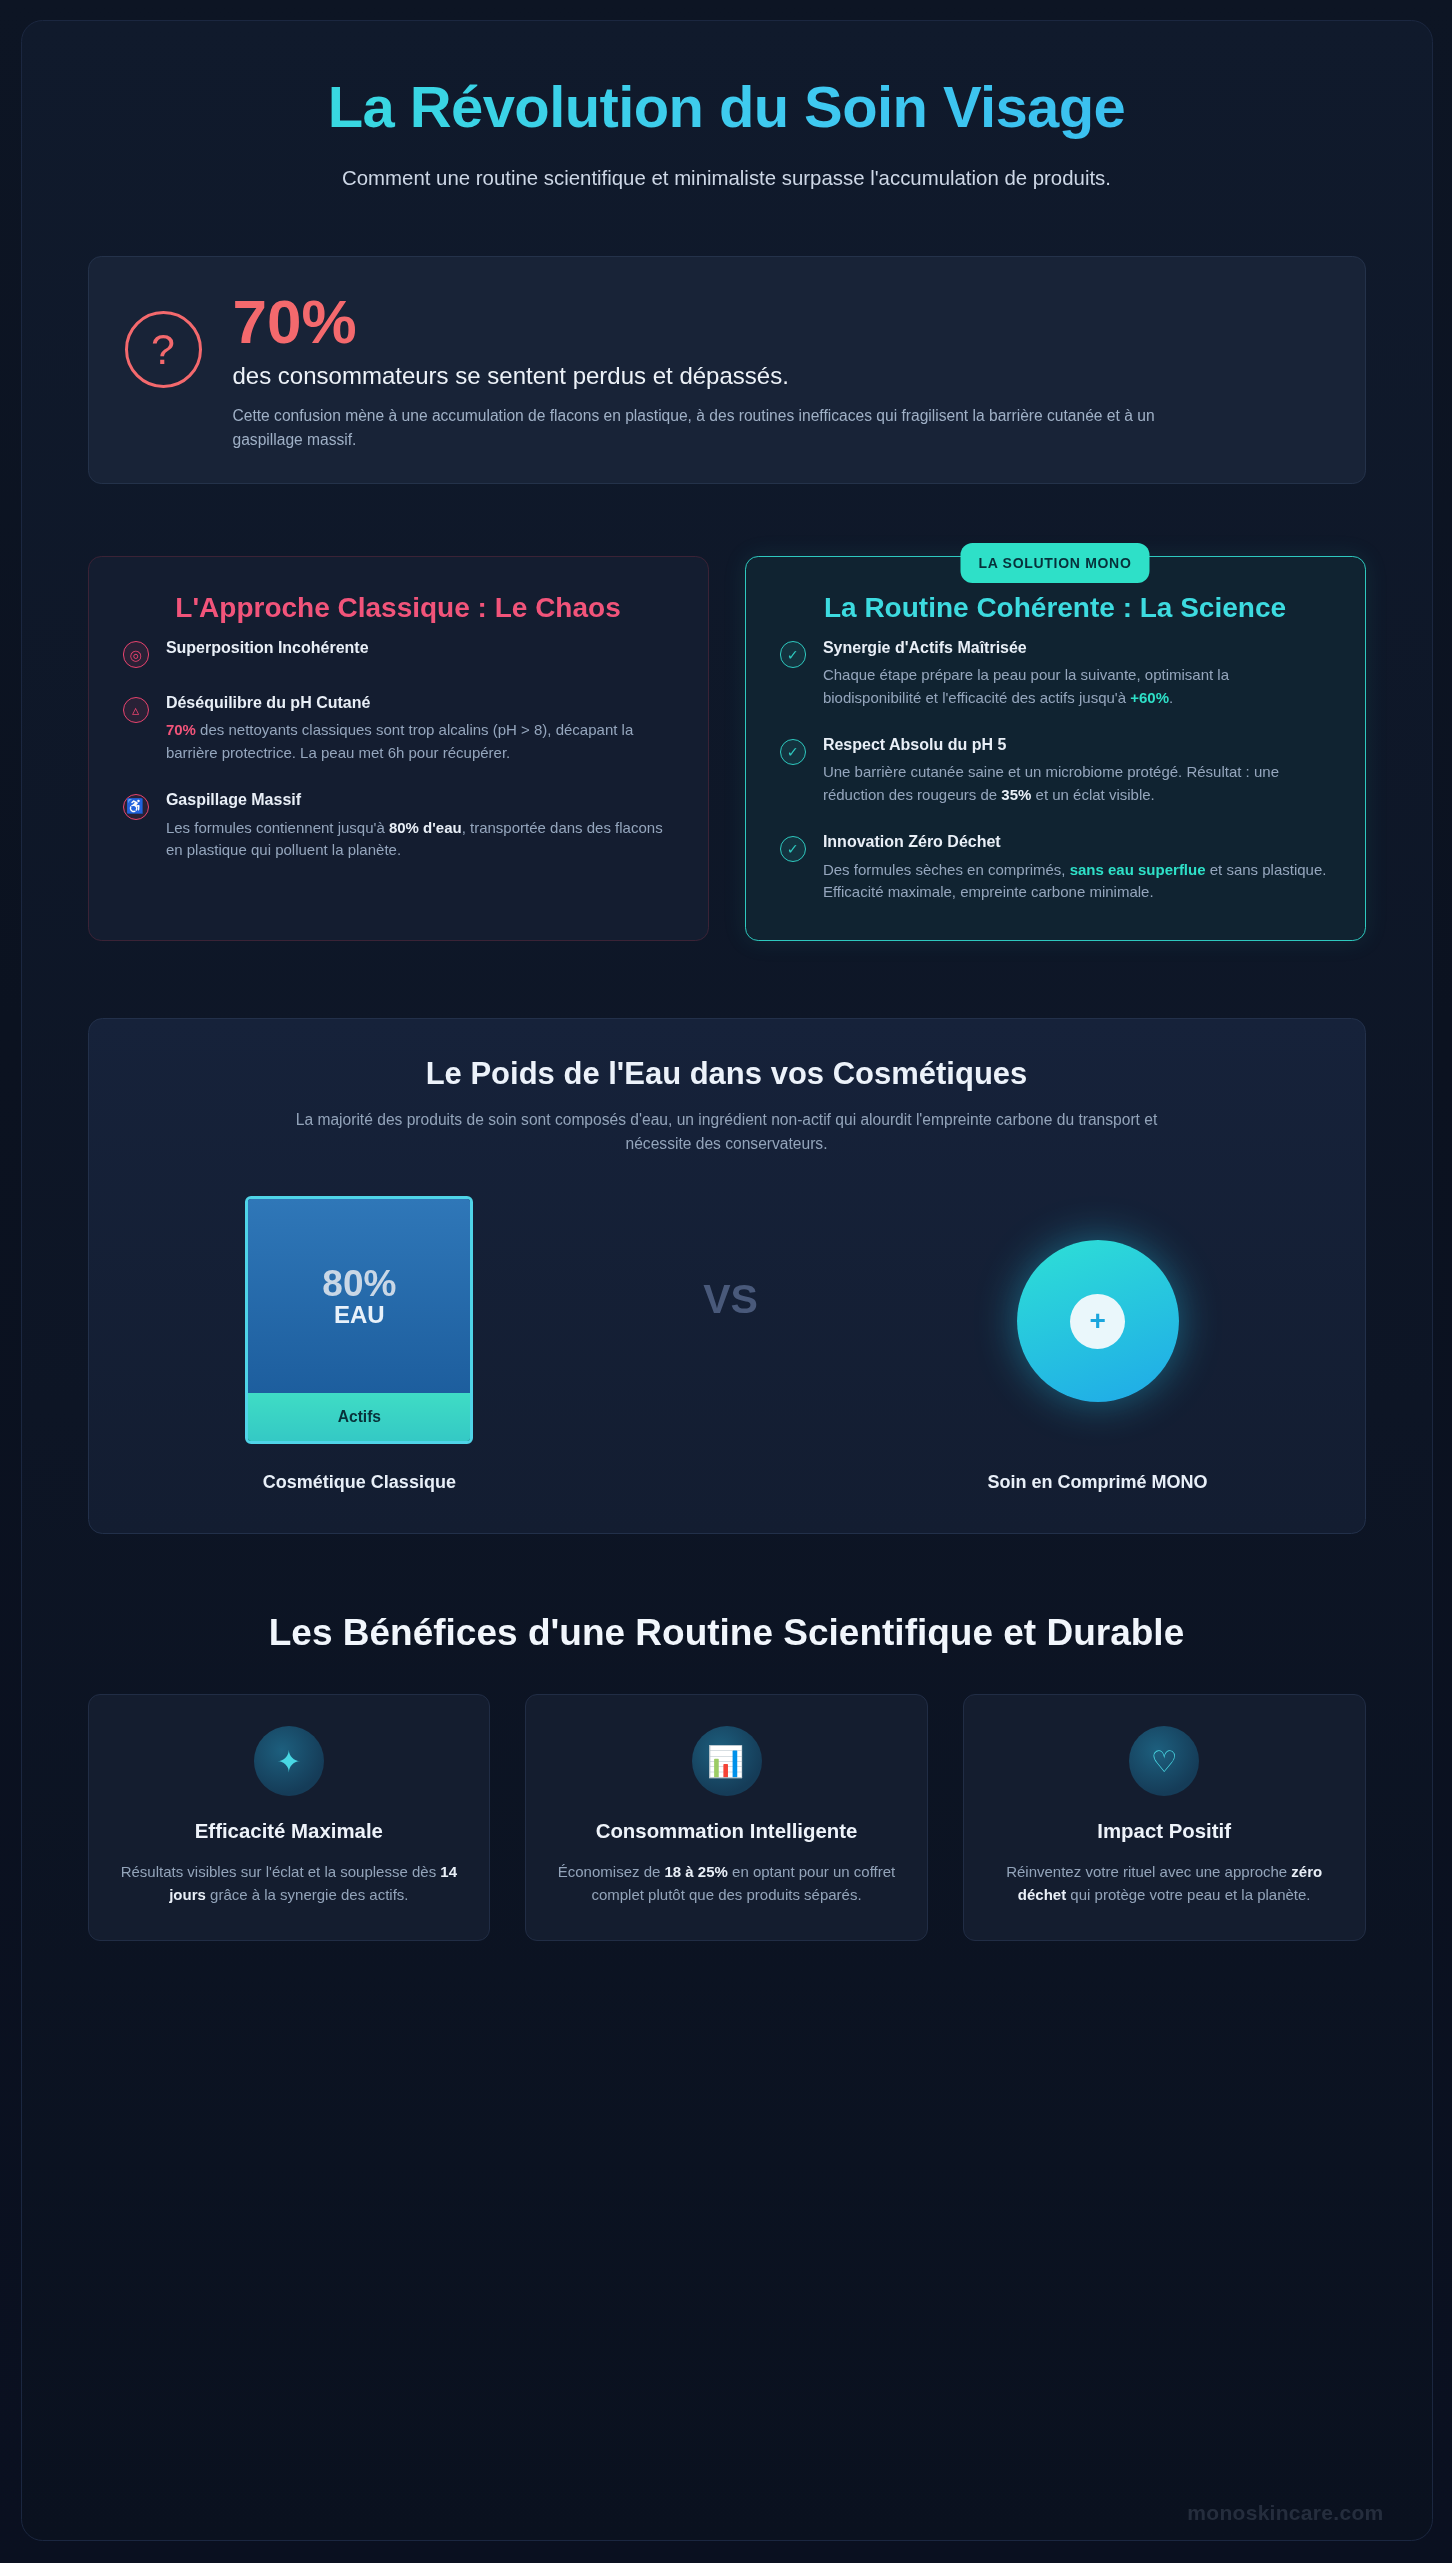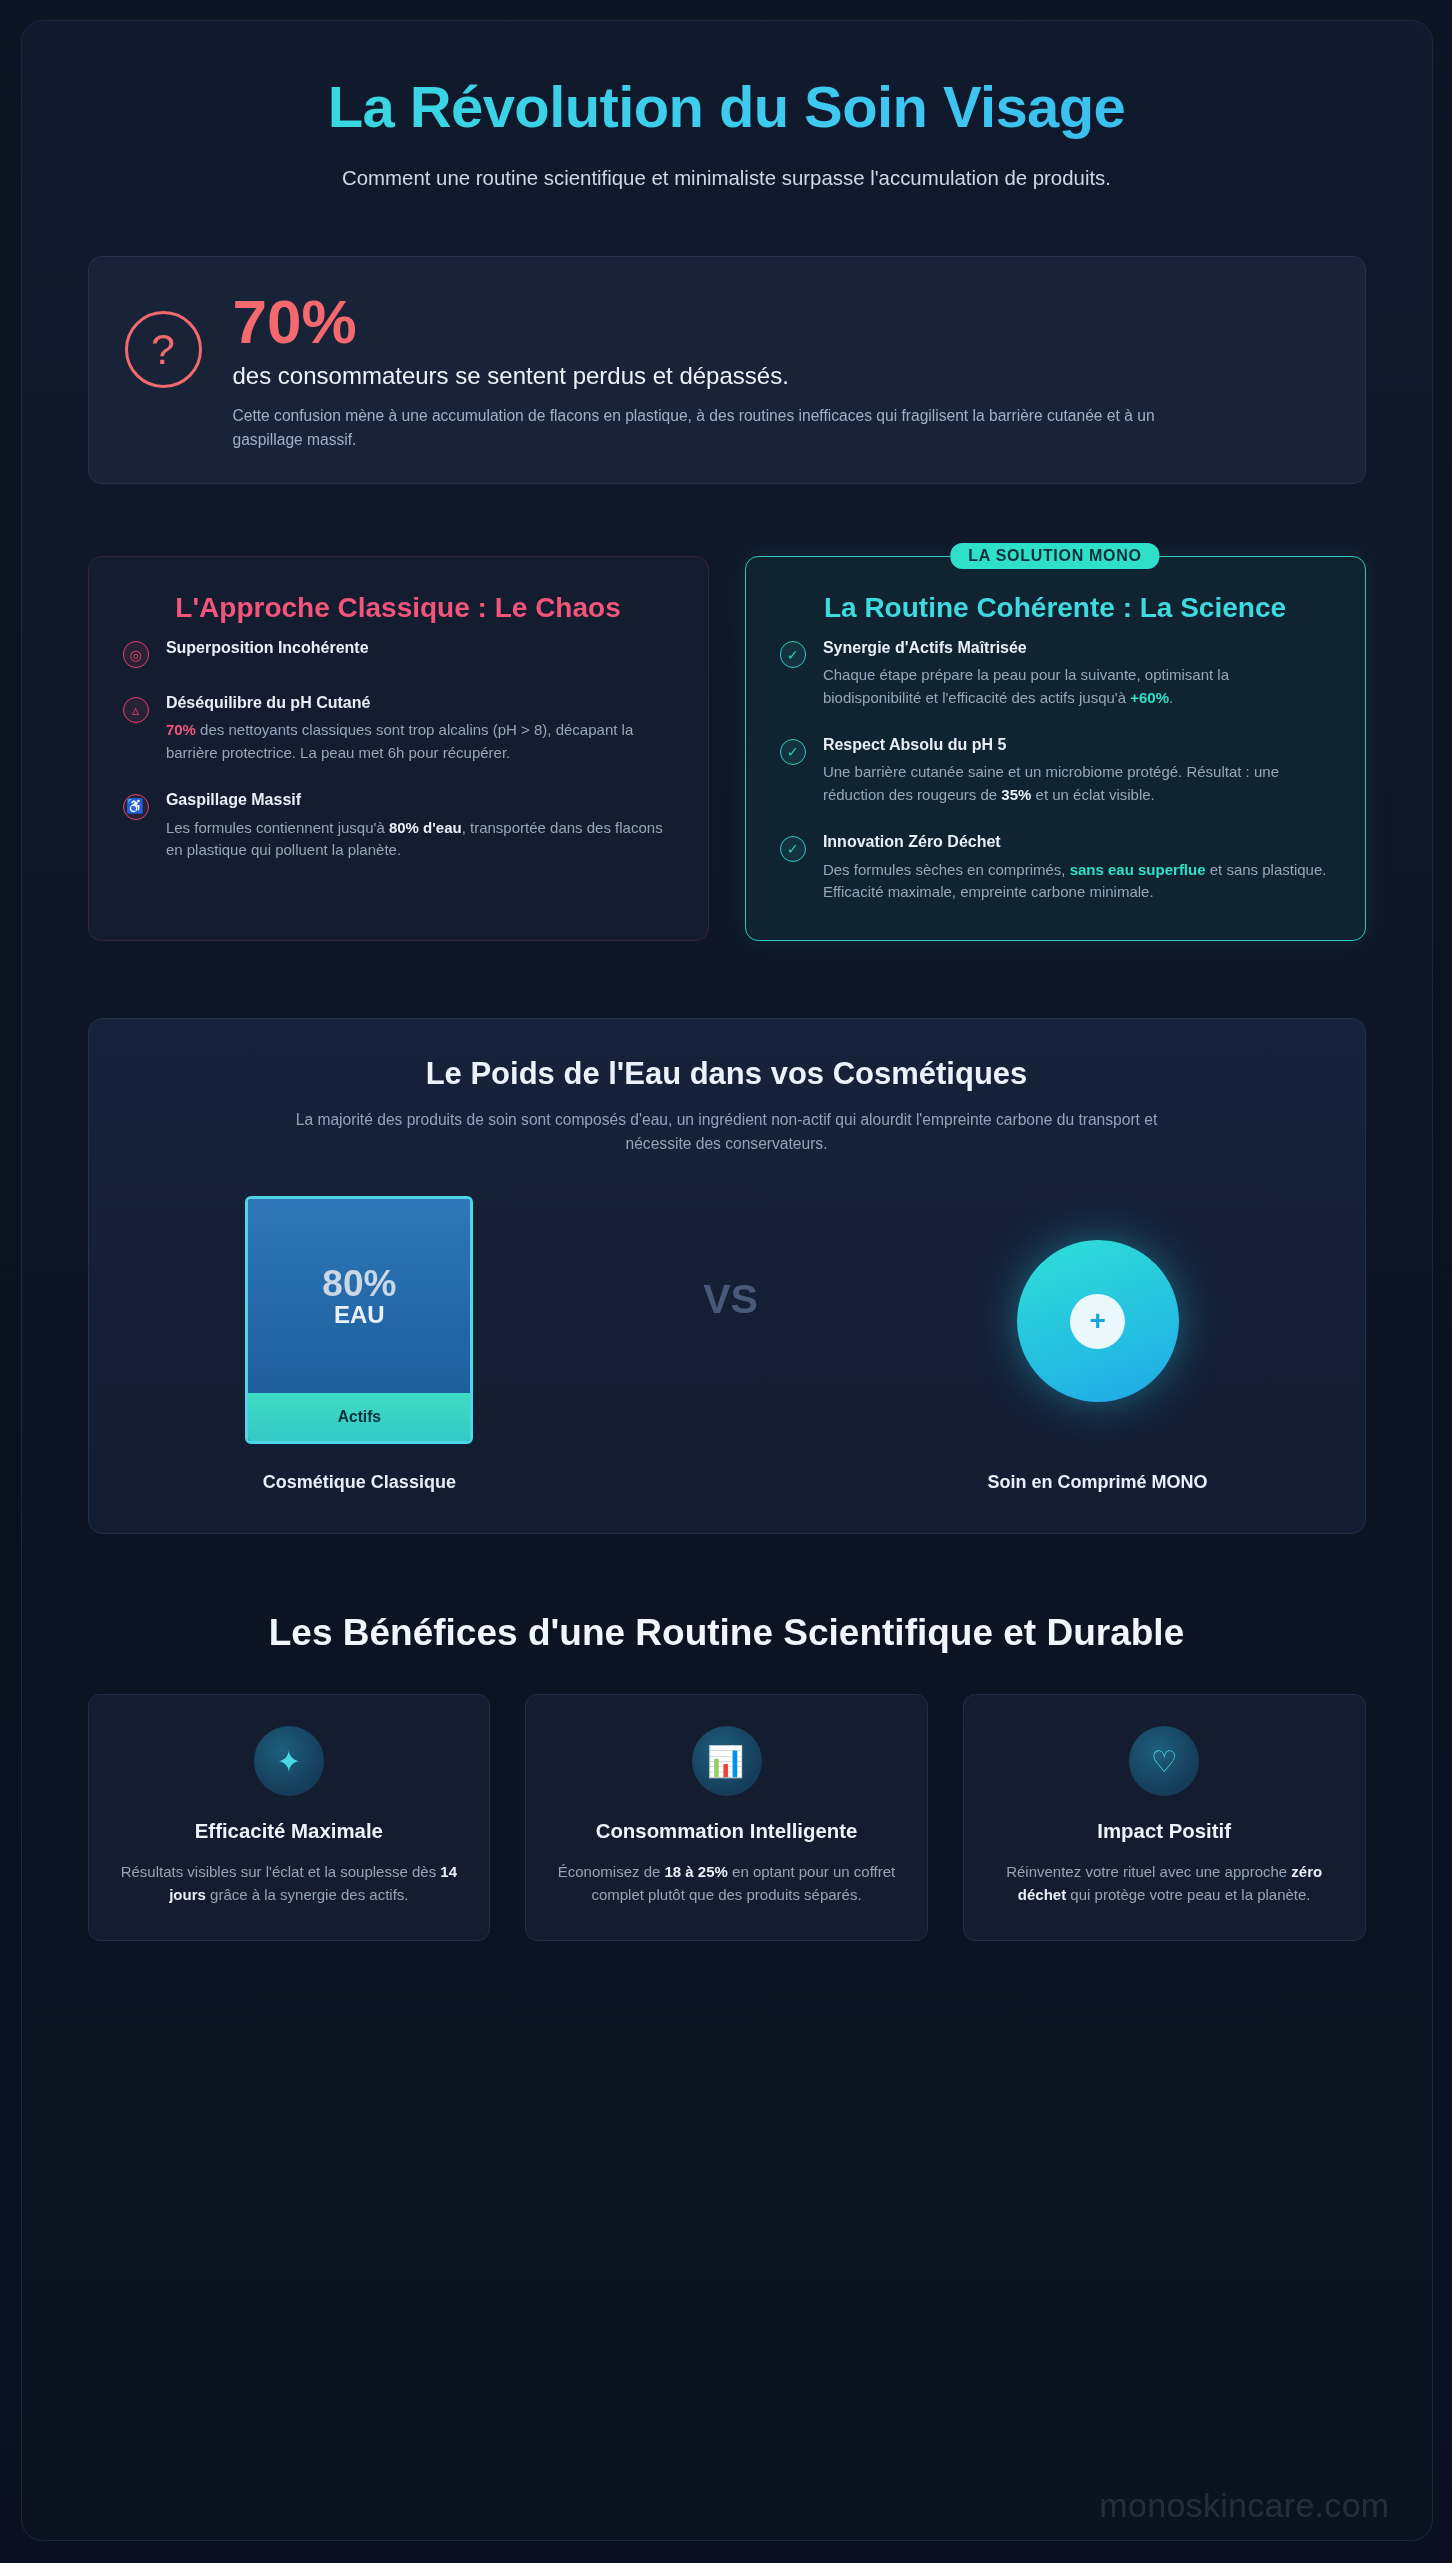--- a/index.html
+++ b/index.html
@@ -108,24 +108,24 @@
     background: #102331;
     border: 1.2px solid #2ec9bf;
     box-shadow: 0 0 24px rgba(46,201,191,.10);
   }
   .badge {
     position: absolute;
     top: -14.4px; left: 50%;
     transform: translateX(-50%);
     background: #2ee0c8;
     color: #07303a;
-    font-size: 16px;
+    font-size: 14px;
     font-weight: bold;
     letter-spacing: 0.7px;
-    padding: 4px 18px;
+    padding: 12px 18px;
     border-radius: 12px;
     white-space: nowrap;
   }
   .panel-title {
     text-align: center;
     font-size: 28px;
     font-weight: bold;
     line-height: 1.35;
     margin-bottom: 12px;
   }
@@ -247,23 +247,23 @@
     background: radial-gradient(circle at 40% 35%, #1d5f7e 0%, #153c58 70%);
     display: flex; align-items: center; justify-content: center;
     font-size: 30px; color: #49d8e4;
   }
   .card h3 { font-size: 20.4px; color: #eef3fa; font-weight: bold; line-height: 1.35; }
   .card p { margin-top: 14.4px; font-size: 15px; color: #93a4ba; line-height: 1.55; }
   .card p b { color: #e9eff7; }
 
   .watermark {
     position: absolute;
-    right: 42px; bottom: 15.6px;
-    font-size: 34px;
-    font-weight: normal;
+    right: 48px; bottom: 15.6px;
+    font-size: 21px;
+    font-weight: bold;
     color: rgba(160,178,200,.18);
     letter-spacing: 0.3px;
   }
 </style>
 </head>
 <body>
 
 <div class="page">
   <div class="canvas">
 

